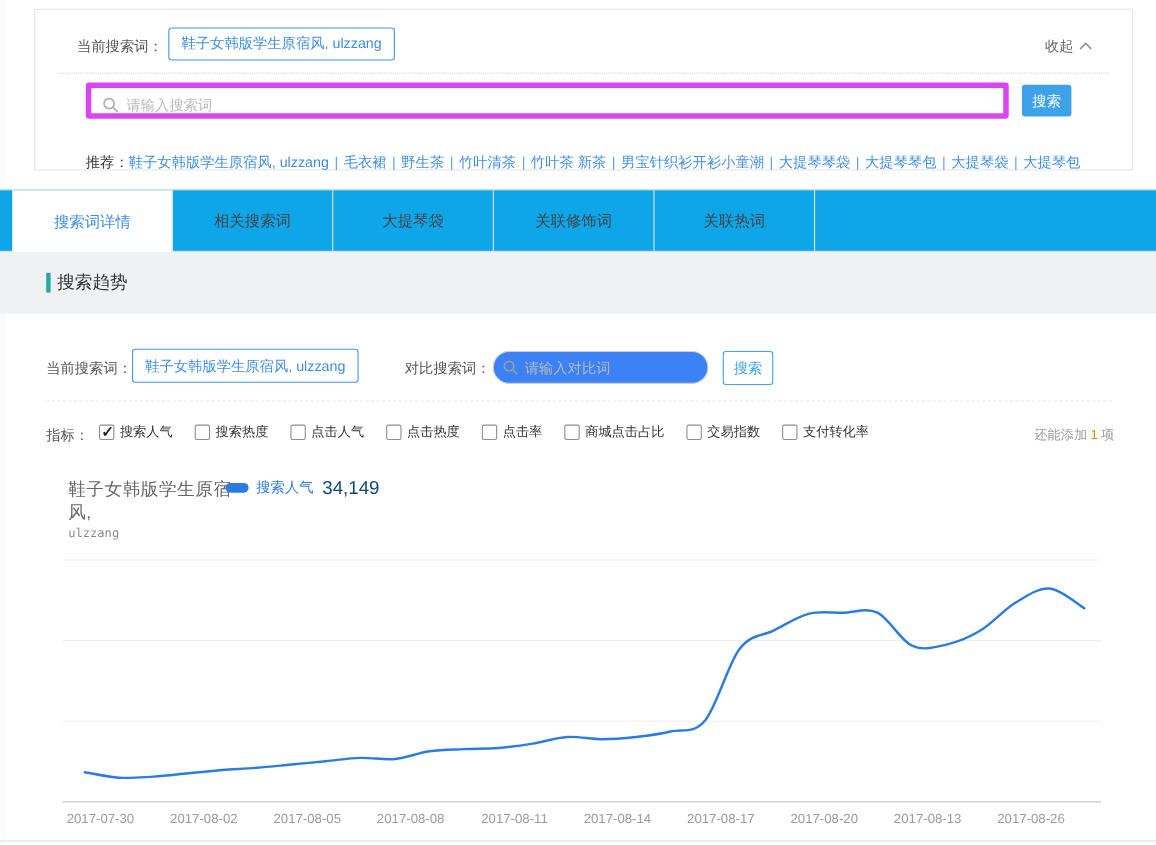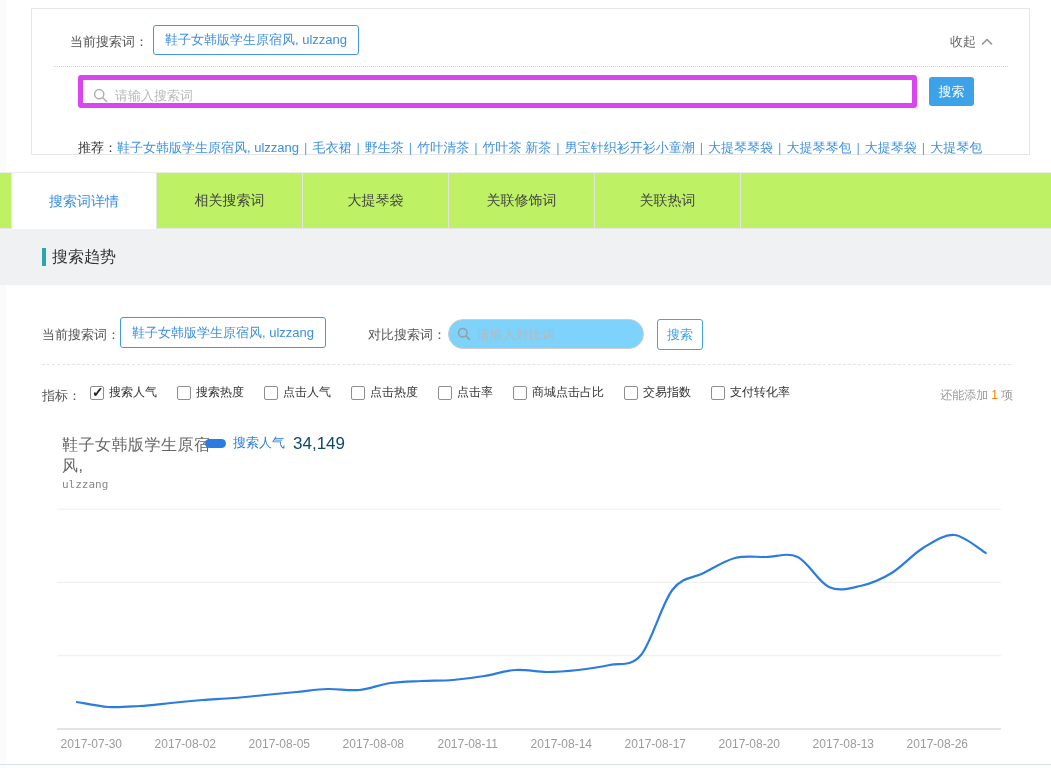--- a/index.html
+++ b/index.html
@@ -45,21 +45,21 @@
   }
   .recommend-row {
     position: absolute; left: 46px; top: 114px; width: 930px;
     font-size: 13px; color: #333; white-space: nowrap; margin-top: 16px;
   }
   .recommend-row a { color: #3e8fe0; text-decoration: none; cursor: pointer; }
   .recommend-row .sep { color: #5da0e8; margin: 0 5px; }
   
   .tabbar {
     position: absolute; left: 0; top: 172px; width: 1051px; height: 57px;
-    background: #bef264; border-top: 1px solid #ececec; border-bottom: 1px solid #e4e4e4;
+    background: #0ea5e9; border-top: 1px solid #ececec; border-bottom: 1px solid #e4e4e4;
     display: flex;
   }
   .tab {
     width: 146px; height: 100%; display: flex; align-items: center; justify-content: center;
     font-size: 14px; color: #444; border-right: 1px solid #e3e3e3; cursor: pointer;
   }
   .tab:first-child { border-left: 1px solid #e3e3e3; margin-left: 11px; }
   .tab.active { background: #fff; color: #3a8ee6; height: 58px; }
   
   .band {
@@ -72,21 +72,21 @@
   .sec-bar { position: absolute; left: 42px; top: 19px; width: 4px; height: 18px; background: #2aa7ab; }
   
   .lbl { position: absolute; font-size: 13px; color: #555; }
   .tag2 {
     position: absolute; left: 120px; top: 317px; height: 31px; line-height: 29px;
     padding: 0 11px; border: 1px solid #4495e8; border-radius: 3px;
     color: #3e8fe0; font-size: 13px; background: #fff; white-space: nowrap;
   }
   .compare-box {
     position: absolute; left: 448px; top: 319px; width: 196px; height: 30px;
-    border: 1px solid #ccc; border-radius: 15px; background: #7dd3fc;
+    border: 1px solid #ccc; border-radius: 15px; background: #3b82f6;
     display: flex; align-items: center; padding: 0 8px; gap: 6px;
   }
   .compare-box input {
     border: none; outline: none; flex: 1; font-size: 13px; color: #333; min-width: 0;
     font-family: "Liberation Sans", sans-serif; background: transparent;
   }
   .compare-box input::placeholder { color: #b9b9b9; }
   .btn-outline {
     position: absolute; left: 657px; top: 319px; width: 46px; height: 31px;
     background: #fff; color: #3da2e8; border: 1px solid #41a3e8; border-radius: 3px;

